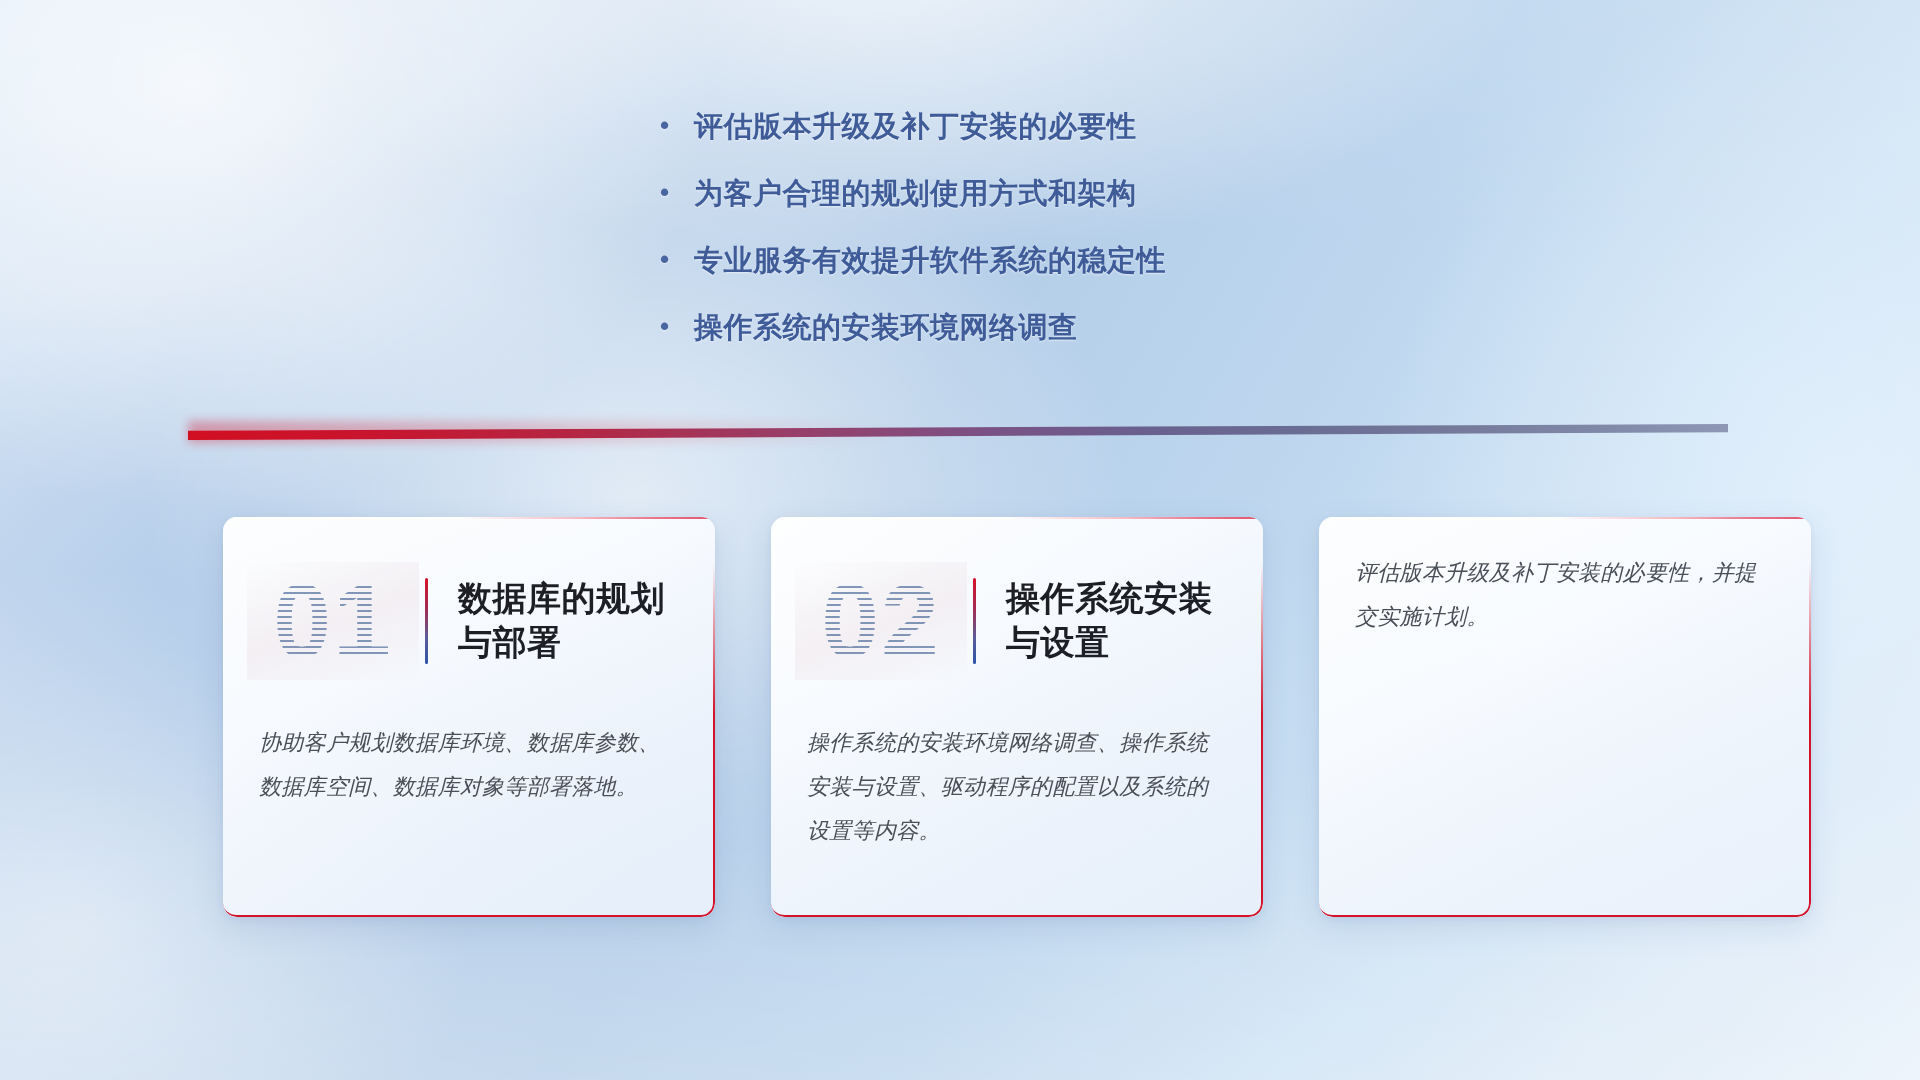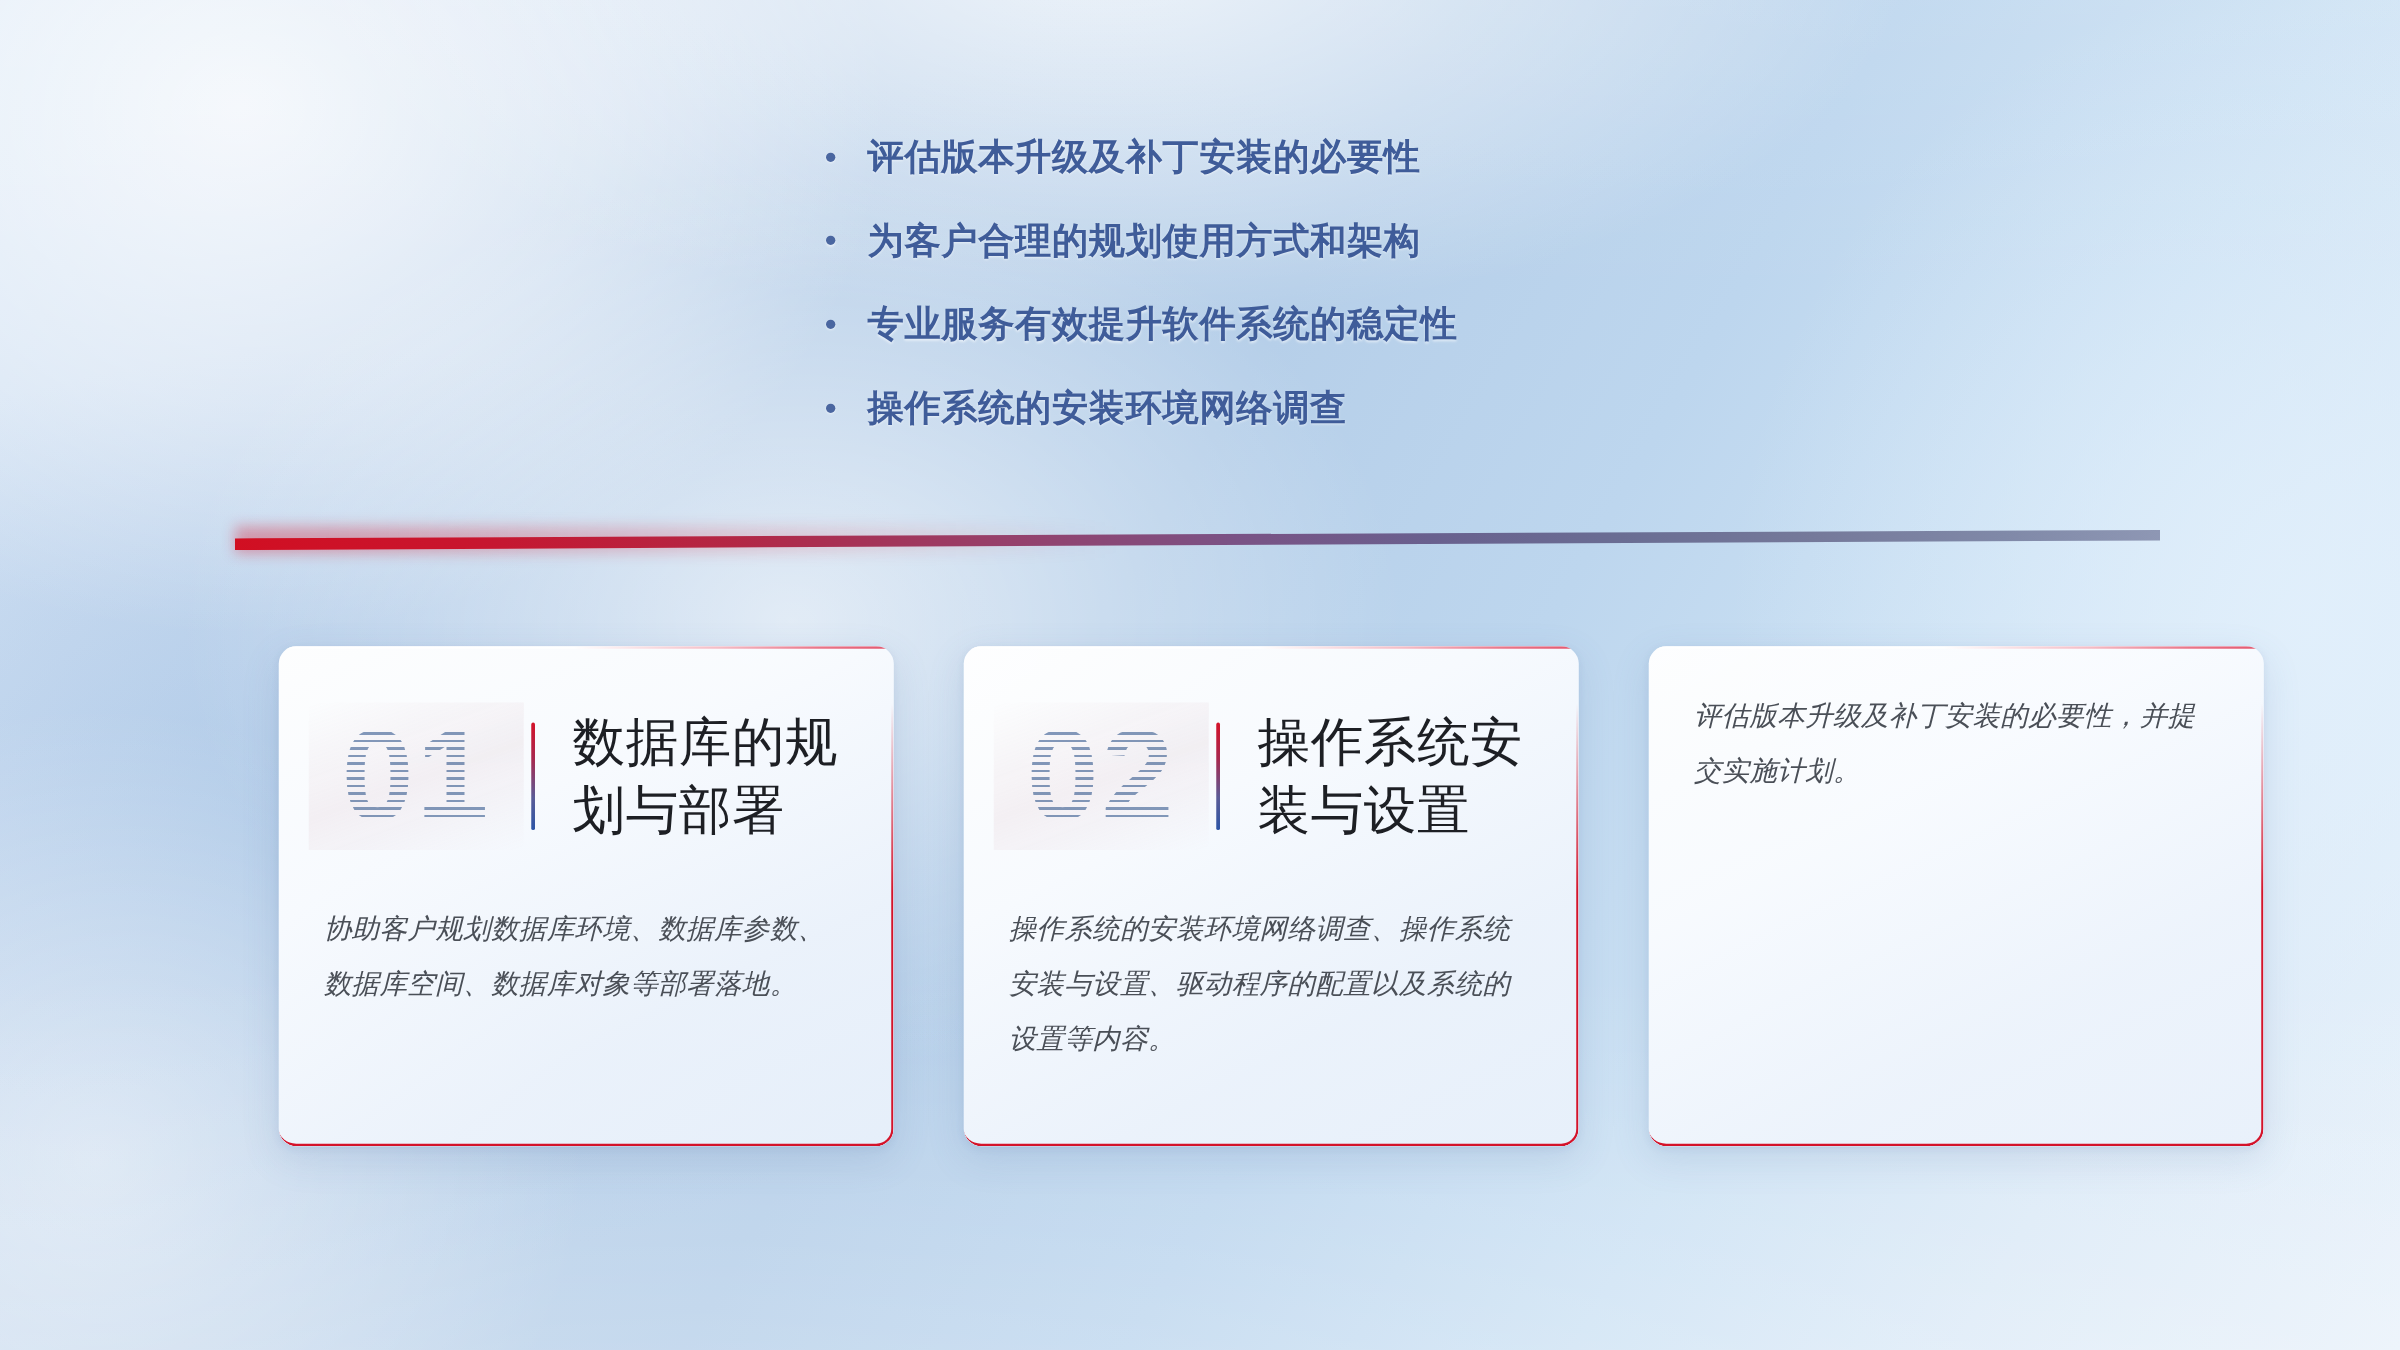--- a/index.html
+++ b/index.html
@@ -163,22 +163,22 @@
     opacity:.5;
   }
   .card-bar{
     width:3px;flex:0 0 3px;height:86px;
     margin:0 30px 0 6px;
     background:linear-gradient(180deg,#d4132a 0%, #a7294f 34%, #5a5c97 70%, #2c55a6 100%);
     border-radius:2px;
   }
   .card-title{
     flex:1;
-    font-size:42px;line-height:1.28;
-    font-weight:400;color:#1d1f24;
+    font-size:34px;line-height:1.28;
+    font-weight:700;color:#1d1f24;
     letter-spacing:.5px;
   }
   .card-body{
     padding:34px 40px 0 36px;
     font-size:22px;line-height:2.0;
     color:#4a4f57;
     letter-spacing:.3px;
     font-style:italic;
   }
 </style>

